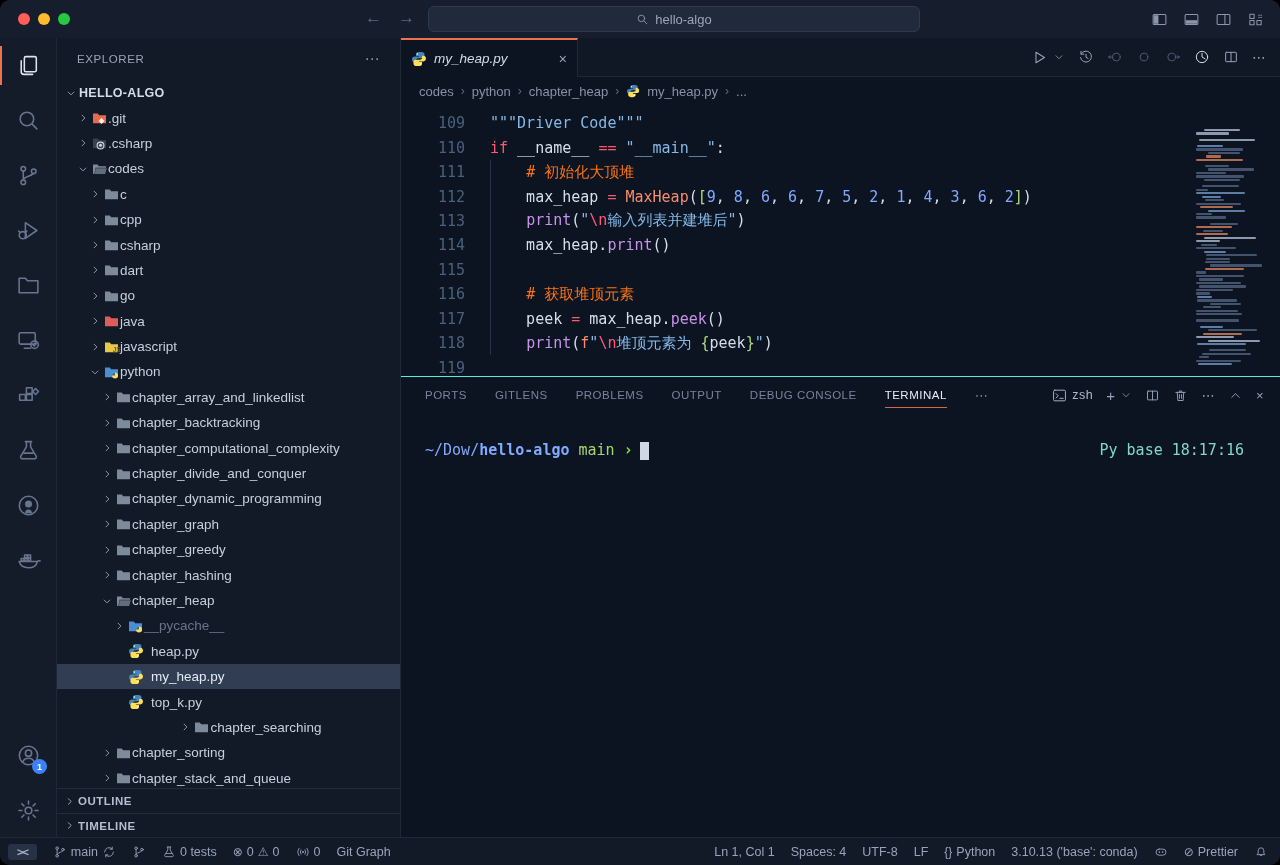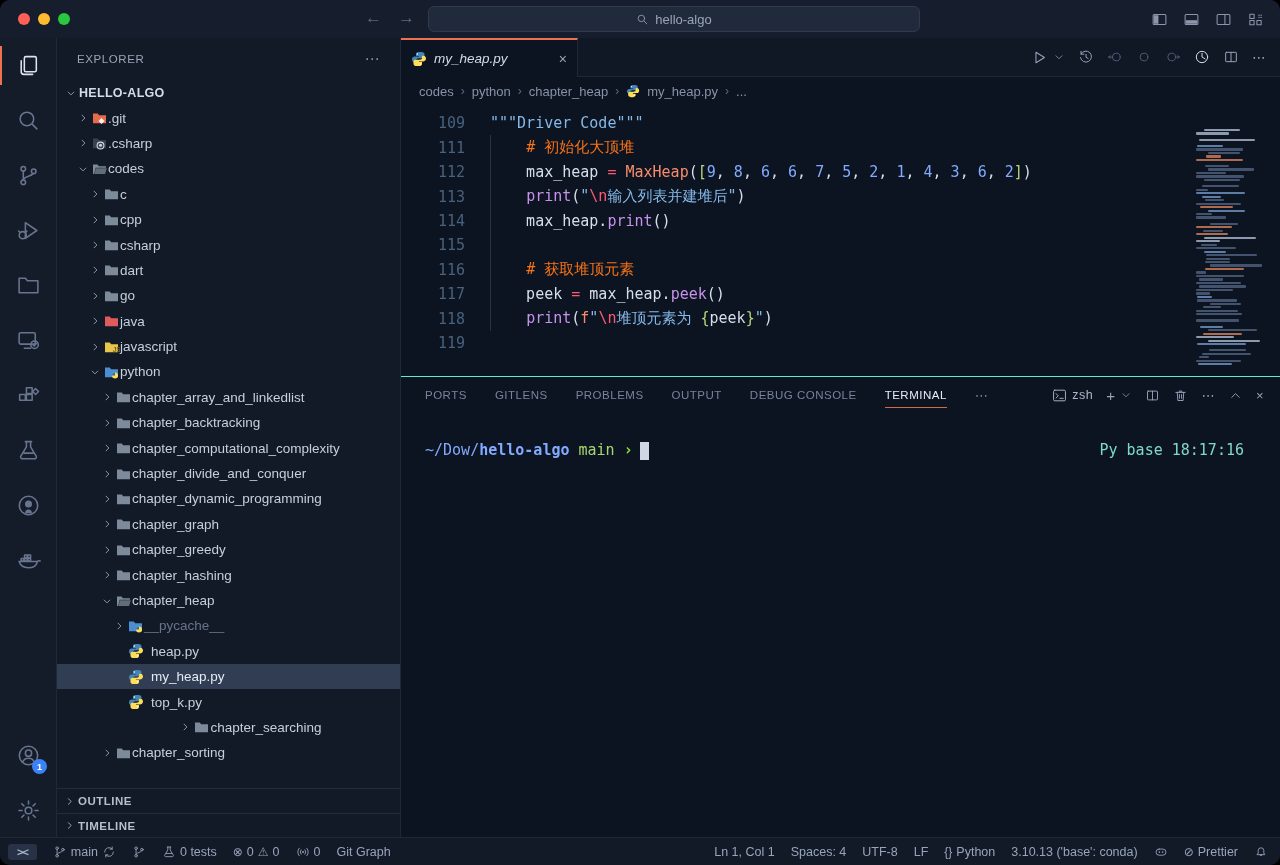--- a/index.html
+++ b/index.html
@@ -596,20 +596,33 @@
                 <path d="M6 3l5 5-5 5"></path>
               </svg>
             </span>
             <span class="ic">
               <svg width="17" height="16" viewBox="0 0 16 16">
                 <path d="M1.5 3.5h4.7l1.5 1.7h6.8v8H1.5z" fill="#7d8a99" stroke="none"></path>
               </svg>
             </span>
             <span class="lbl">chapter_sorting</span>
           </div>
+          <div class="trow" style="padding-left: 42px;">
+            <span class="chev">
+              <svg width="10" height="10" viewBox="0 0 16 16" stroke="currentColor" fill="none" stroke-width="1.6">
+                <path d="M6 3l5 5-5 5"></path>
+              </svg>
+            </span>
+            <span class="ic">
+              <svg width="17" height="16" viewBox="0 0 16 16">
+                <path d="M1.5 3.5h4.7l1.5 1.7h6.8v8H1.5z" fill="#7d8a99" stroke="none"></path>
+              </svg>
+            </span>
+            <span class="lbl">chapter_stack_and_queue</span>
+          </div>
         </div>
       <div class="sb-section" style="bottom:24.5px">
         <span class="ic">
             <svg width="9" height="9" viewBox="0 0 16 16">
               <path d="M6 3l5 5-5 5"></path>
             </svg>
           </span>
         <span>OUTLINE</span>
       </div>
       <div class="sb-section" style="bottom:0">
@@ -705,20 +718,24 @@
           </span>
           <span>my_heap.py</span>
           <span class="sep">›</span>
           <span>...</span>
         </div>
       <div class="codearea">
         <div id="codelines" class="mono">
             <div class="code-line">
               <span class="gutter">109</span>
               <span class="lc"><span class="tk-str">"""Driver Code"""</span></span>
+            </div>
+            <div class="code-line">
+              <span class="gutter">110</span>
+              <span class="lc"><span class="tk-kw">if</span><span class="tk-def"> __name__ </span><span class="tk-op">==</span><span class="tk-def"> </span><span class="tk-str">"__main__"</span><span class="tk-def">:</span></span>
             </div>
             <div class="code-line guide">
               <span class="gutter">111</span>
               <span class="lc"><span class="tk-def">    </span><span class="tk-com"># 初始化大顶堆</span></span>
             </div>
             <div class="code-line guide">
               <span class="gutter">112</span>
               <span class="lc"><span class="tk-def">    max_heap </span><span class="tk-op">=</span><span class="tk-def"> </span><span class="tk-cls">MaxHeap</span><span class="tk-def">(</span><span class="tk-brk">[</span><span class="tk-num">9</span><span class="tk-def">, </span><span class="tk-num">8</span><span class="tk-def">, </span><span class="tk-num">6</span><span class="tk-def">, </span><span class="tk-num">6</span><span class="tk-def">, </span><span class="tk-num">7</span><span class="tk-def">, </span><span class="tk-num">5</span><span class="tk-def">, </span><span class="tk-num">2</span><span class="tk-def">, </span><span class="tk-num">1</span><span class="tk-def">, </span><span class="tk-num">4</span><span class="tk-def">, </span><span class="tk-num">3</span><span class="tk-def">, </span><span class="tk-num">6</span><span class="tk-def">, </span><span class="tk-num">2</span><span class="tk-brk">]</span><span class="tk-def">)</span></span>
             </div>
             <div class="code-line guide">

